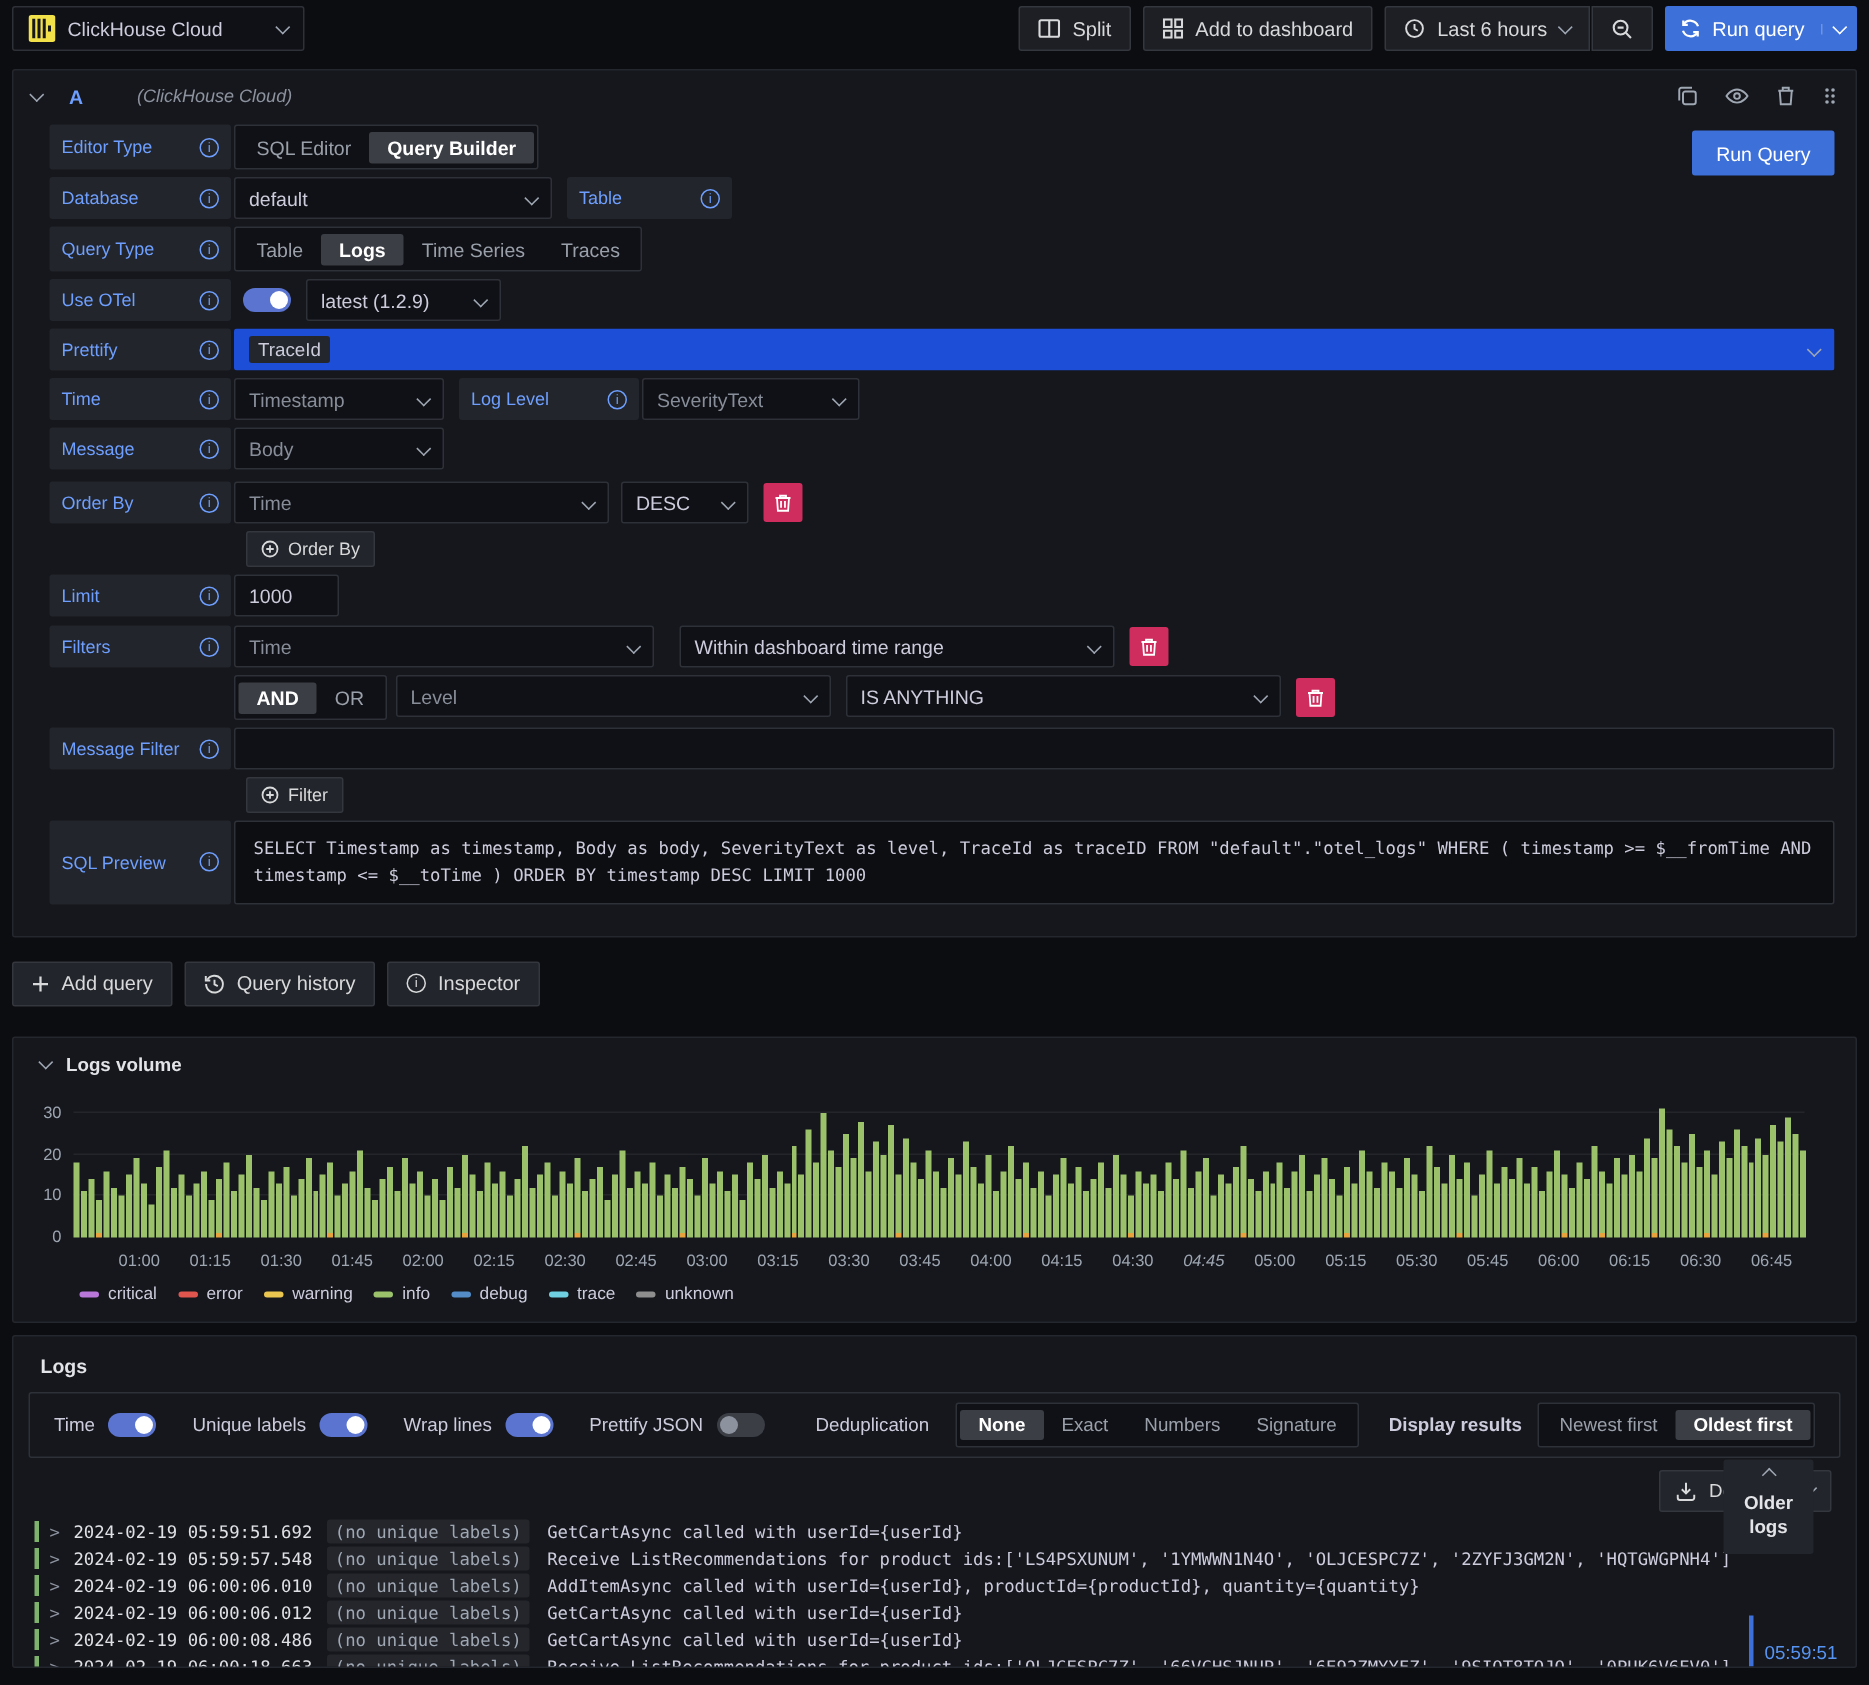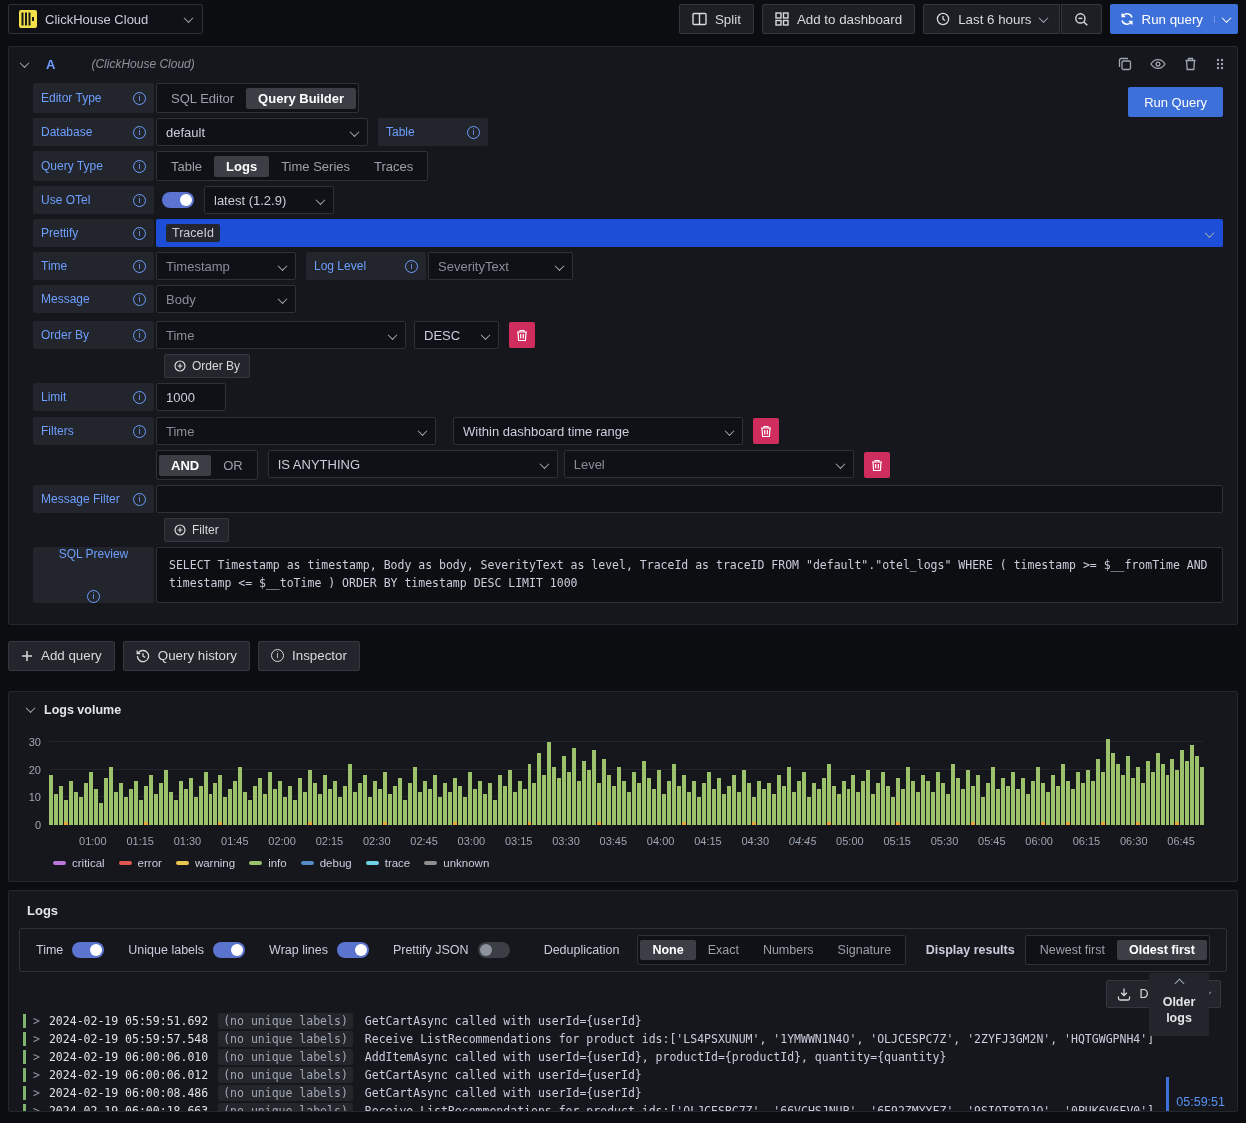--- a/index.html
+++ b/index.html
@@ -385,26 +385,26 @@
         <svg width="12" height="13" viewBox="0 0 12 13" fill="none" stroke="#fff" stroke-width="1.2">
             <path d="M1 3h10M4 3V1.5h4V3M2 3l.6 8.5h6.8L10 3M4.7 5v4.5M7.3 5v4.5"></path>
           </svg>
       </button>
     </div>
     <div class="qrow" style="margin-left:123px;">
       <div class="seg">
         <span class="opt selected">AND</span>
         <span class="opt">OR</span>
       </div>
+      <div class="sel ghost" style="width:290px;margin-left:4px;">
+        <span>Level</span>
+          <span class="chev"></span>
+      </div>
       <div class="sel" style="width:290px;margin-left:8px;">
         <span>IS ANYTHING</span>
-          <span class="chev"></span>
-      </div>
-      <div class="sel ghost" style="width:290px;margin-left:4px;">
-        <span>Level</span>
           <span class="chev"></span>
       </div>
       <button class="trash-btn">
         <svg width="12" height="13" viewBox="0 0 12 13" fill="none" stroke="#fff" stroke-width="1.2">
             <path d="M1 3h10M4 3V1.5h4V3M2 3l.6 8.5h6.8L10 3M4.7 5v4.5M7.3 5v4.5"></path>
           </svg>
       </button>
     </div>
     <div class="qrow">
       <div class="lbl">
@@ -420,21 +420,21 @@
           <svg width="12" height="12" viewBox="0 0 12 12" fill="none" stroke="#d8d9da" stroke-width="1.2">
               <circle cx="6" cy="6" r="5"></circle>
               <path d="M6 3.5v5M3.5 6h5"></path>
             </svg>
         </span>
         <span>Filter</span>
       </button>
     </div>
 
     <div class="qrow" style="align-items:stretch;">
-      <div class="lbl" style="align-items:center;flex-direction:column;">
+      <div class="lbl" style="align-items:center;">
         <span>SQL Preview</span>
           <span class="info"></span>
       </div>
       <div class="sql-pre">SELECT Timestamp as timestamp, Body as body, SeverityText as level, TraceId as traceID FROM "default"."otel_logs" WHERE ( timestamp &gt;= $__fromTime AND timestamp &lt;= $__toTime ) ORDER BY timestamp DESC LIMIT 1000</div>
     </div>
   </div>
 </div>
 
 <div class="actions">
   <button class="act-btn">

